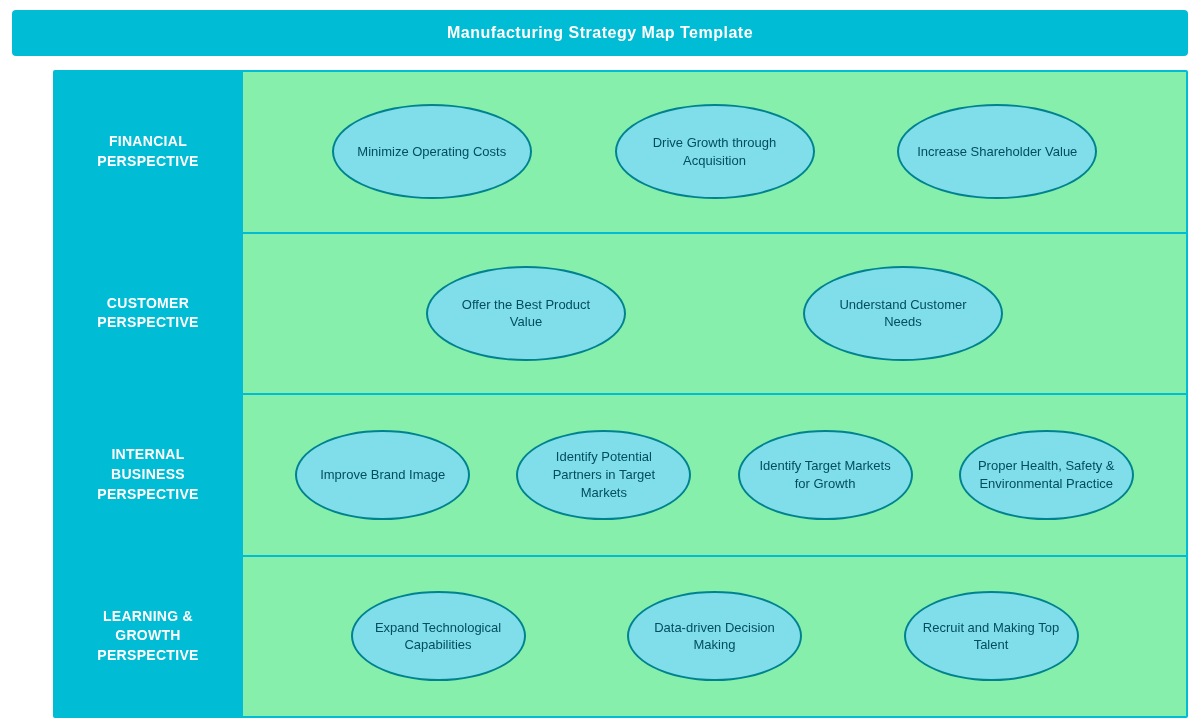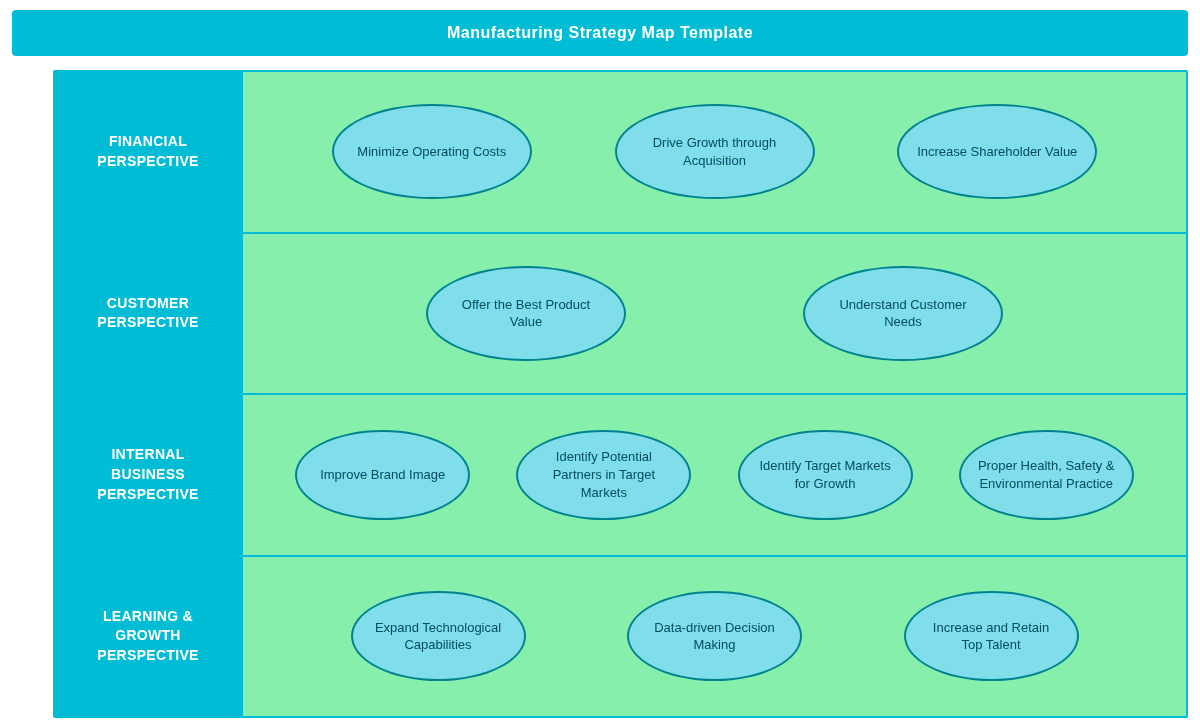--- a/index.html
+++ b/index.html
@@ -201,19 +201,19 @@
         <span class="row-label-text">LEARNING &amp;<br>GROWTH<br>PERSPECTIVE</span>
       </div>
       <div class="row-cells">
         <div class="oval-cell">
           <span>Expand Technological Capabilities</span>
         </div>
         <div class="oval-cell">
           <span>Data-driven Decision Making</span>
         </div>
         <div class="oval-cell">
-          <span>Increase and Retain Top Talent</span>
+          <span>Recruit and Making Top Talent</span>
         </div>
       </div>
     </div>
 
   </div>
 </div>
 
 </body></html>

